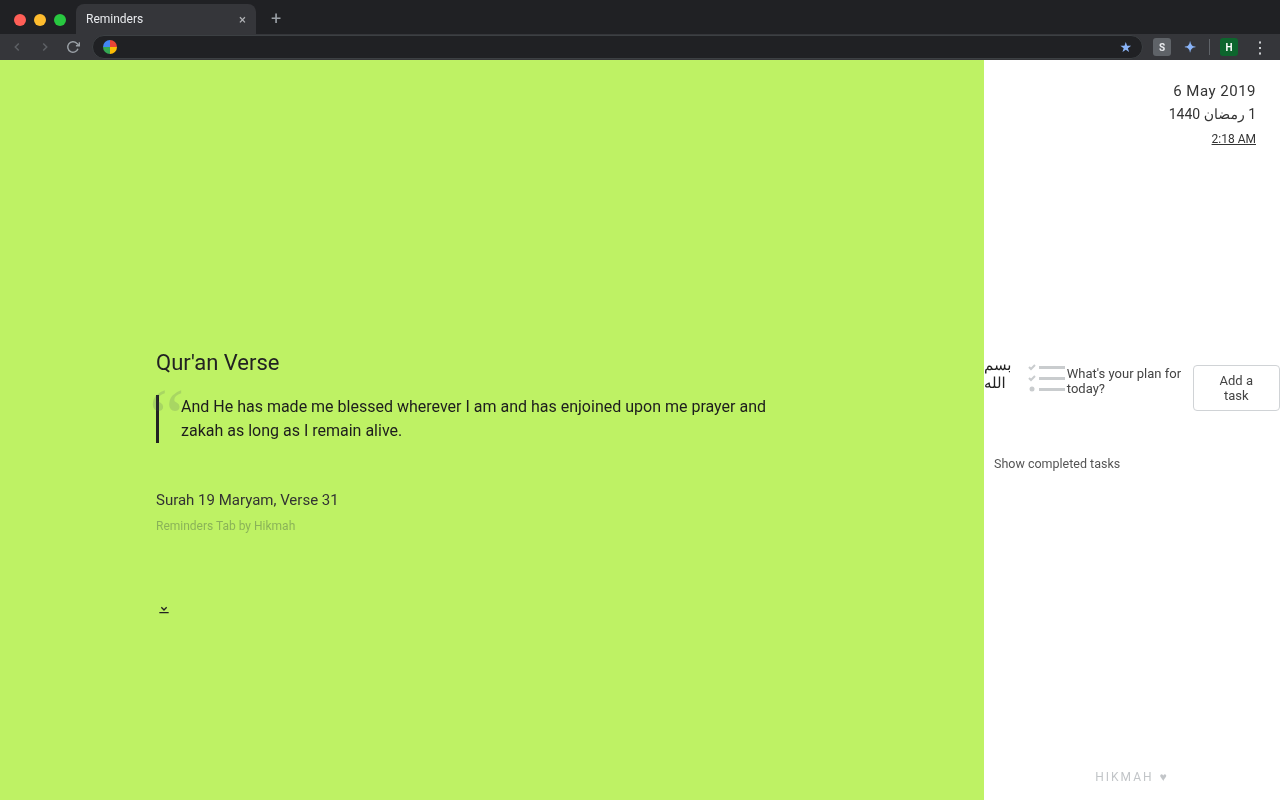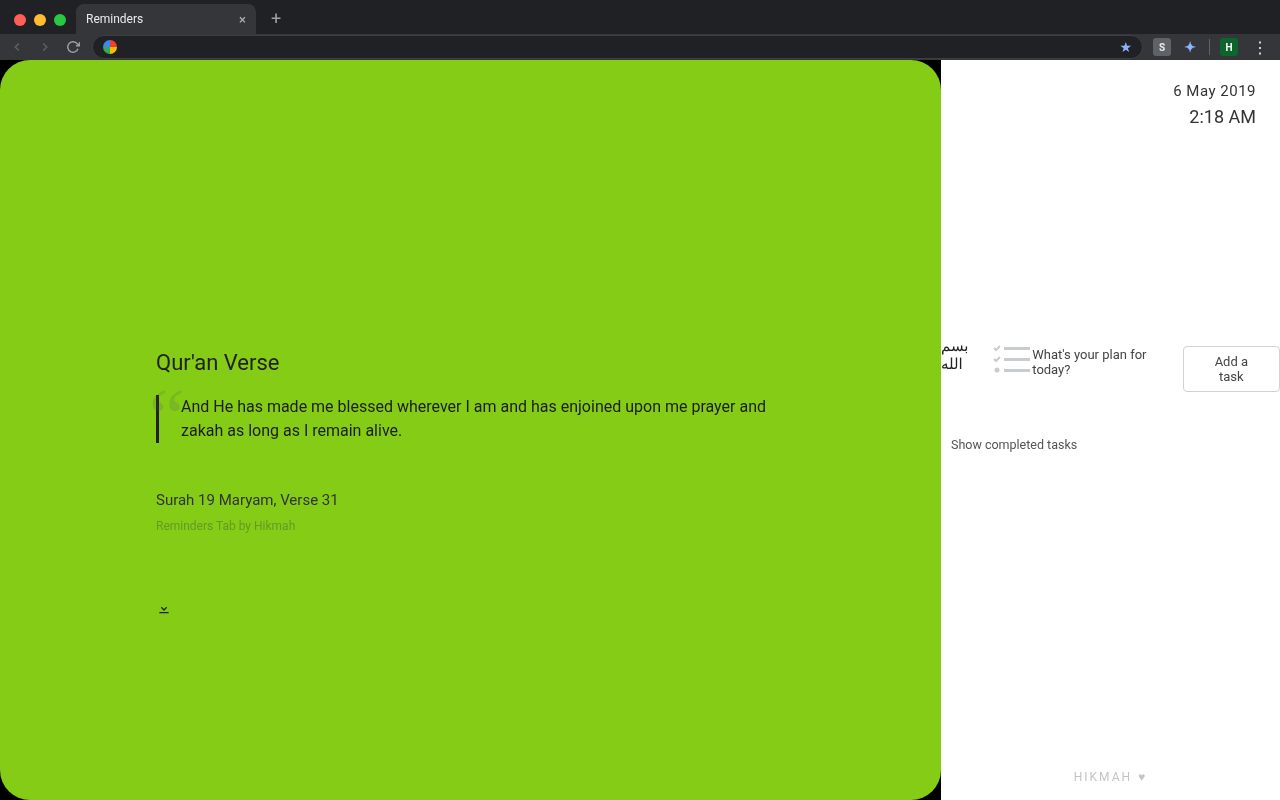--- a/index.html
+++ b/index.html
@@ -20,35 +20,35 @@
   .g-ico{width:14px;height:14px;border-radius:50%;background:conic-gradient(#ea4335 0 25%,#fbbc05 0 50%,#34a853 0 75%,#4285f4 0);}
   .omni input{flex:1;background:transparent;border:0;outline:0;color:#e8eaed;font-size:13px;}
   .star{color:#8ab4f8;font-size:14px;cursor:pointer;}
   .ext{width:18px;height:18px;border-radius:3px;display:flex;align-items:center;justify-content:center;font-size:10px;font-weight:700;cursor:pointer;}
   .ext.s{background:#5f6368;color:#e8eaed;}
   .ext.puzzle{color:#8ab4f8;font-size:14px;}
   .ext.h{background:#0d652d;color:#fff;}
   .kebab{color:#e8eaed;font-size:16px;cursor:pointer;padding:0 4px;}
   
   .viewport{position:relative;width:100%;height:740px;display:flex;}
-  .main{flex:1;background:#84cc16;position:relative;padding:16px;border-radius:30px;}
+  .main{flex:1;background:#bef264;position:relative;padding:16px;}
   .verse-block{position:absolute;left:156px;top:290px;width:640px;}
   .verse-title{font-size:22px;color:#222;margin-bottom:20px;}
   .quote-wrap{position:relative;border-left:3px solid #222;padding-left:22px;}
   .quote-mark{position:absolute;left:-10px;top:-18px;font-size:80px;color:rgba(70,90,95,.18);font-family:Georgia,serif;line-height:1;pointer-events:none;}
   .verse-text{font-size:16px;line-height:1.5;color:#1d1d1d;}
   .verse-ref{margin-top:48px;font-size:15px;color:#333;}
   .verse-credit{margin-top:10px;font-size:12px;color:rgba(40,60,65,.35);}
   .download{position:absolute;left:156px;top:540px;cursor:pointer;color:#222;}
   
-  .sidebar{width:339px;background:#fff;display:flex;flex-direction:column;position:relative;}
+  .sidebar{width:296px;background:#fff;display:flex;flex-direction:column;position:relative;}
   .dates{padding:22px 24px 0 0;text-align:right;color:#333;}
   .date-g{font-size:15px;letter-spacing:.5px;margin-bottom:6px;}
   .date-h{font-size:14px;margin-bottom:10px;direction:rtl;}
-  .time{font-size:18px;}
+  .time{font-size:12px;text-decoration:underline;}
   .tasks{flex:0 0 auto;margin-top:210px;display:flex;flex-direction:row;align-items:center;}
   .bismillah{font-size:15px;color:#222;margin-bottom:28px;}
   .task-ico{color:#c9ccce;margin-bottom:14px;}
   .task-prompt{font-size:13px;color:#444;margin-bottom:14px;}
   .add-task{font-size:13px;color:#444;background:#fff;border:1px solid #d0d3d6;border-radius:4px;padding:7px 18px;cursor:pointer;}
   .show-completed{align-self:flex-start;margin:36px 0 0 10px;font-size:12.5px;color:#555;cursor:pointer;}
   .footer{position:absolute;bottom:16px;left:0;right:0;text-align:center;font-size:12px;letter-spacing:2px;color:#c2c5c8;display:flex;align-items:center;justify-content:center;gap:6px;}
 </style>
 </head>
 <body>
@@ -111,20 +111,21 @@
     <div class="download">
       <svg width="16" height="16" viewBox="0 0 24 24" fill="currentColor">
           <path d="M12 3v10.6l3.3-3.3 1.4 1.4L12 16.4l-4.7-4.7 1.4-1.4L12 13.6V3h0zM5 18h14v2H5v-2z"></path>
         </svg>
     </div>
   </div>
 
   <div class="sidebar">
     <div class="dates">
       <div class="date-g">6 May 2019</div>
+      <div class="date-h">1 رمضان 1440</div>
       <div class="time">2:18 AM</div>
     </div>
 
     <div class="tasks">
       <div class="bismillah">بسم الله</div>
       <div class="task-ico">
         <svg width="40" height="32" viewBox="0 0 40 32" fill="currentColor">
           <path d="M2 4l2 2 4-4" stroke="currentColor" stroke-width="2" fill="none"></path>
           <rect x="12" y="3" width="26" height="3"></rect>
           <path d="M2 15l2 2 4-4" stroke="currentColor" stroke-width="2" fill="none"></path>

